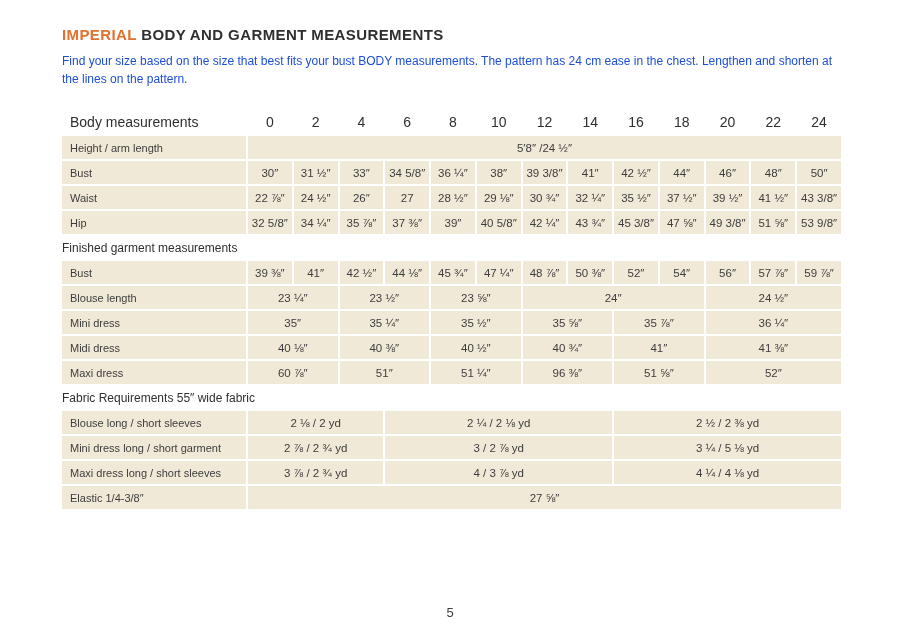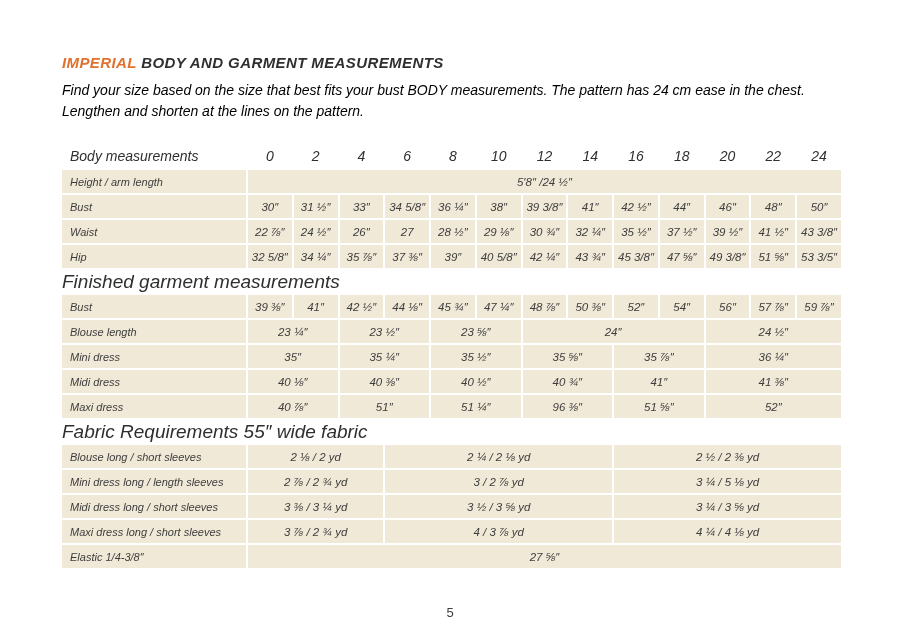--- a/index.html
+++ b/index.html
@@ -3,47 +3,47 @@
 <meta charset="utf-8">
 <style>
   html, body { margin: 0; padding: 0; background: #ffffff; }
   body {
     width: 900px; height: 642px;
     font-family: "Liberation Sans", sans-serif;
     color: #3d3d3d;
     position: relative;
     overflow: hidden;
   }
-  .page { padding: 54px 58px 0 62px; font-style: italic; }
+  .page { padding: 26px 58px 0 62px; }
   .title {
     font-size: 15px; font-weight: 600; letter-spacing: 0.4px;
     margin: 0 0 9px 0; color: #2f2f2f;
   }
   .title .accent { color: var(--accent, #e0712e); }
   .subtitle {
-    font-size: 14px; line-height: 1.5; margin: 8px 0 20px 0;
-    max-width: 788px; color: #000000;
+    font-size: 12px; line-height: 1.5; margin: 8px 0 20px 0;
+    max-width: 788px; color: #1d4ed8;
   }
   table.size-chart {
     border-collapse: separate; border-spacing: 2px;
     width: 783px; table-layout: fixed;
     margin-left: -2px;
   }
   .size-chart td, .size-chart th {
     font-weight: normal; overflow: hidden; white-space: nowrap;
   }
   .size-chart tr.head-row th {
     background: transparent; font-size: 14px; color: #2f2f2f;
     height: 24px; text-align: center; padding: 0;
   }
   .size-chart tr.head-row th.lbl {
     text-align: left; padding-left: 8px;
   }
   .size-chart tr.section-row td {
-    background: transparent; font-size: 19px; color: #2f2f2f;
+    background: transparent; font-size: 12px; color: #2f2f2f;
     height: 23px; text-align: left; padding: 0; vertical-align: middle;
   }
   .size-chart tr.data-row td {
     background: var(--row-bg, #f1e9d7);
     height: 21px; vertical-align: middle;
     text-align: center; font-size: 11.5px; padding: 1px 1px;
     color: #3d3d3d;
   }
   .size-chart tr.data-row td.lbl {
     text-align: left; padding-left: 8px; font-size: 11px;
@@ -137,21 +137,21 @@
           <td>35 ⅞″</td>
           <td>37 ⅜″</td>
           <td>39″</td>
           <td>40 5/8″</td>
           <td>42 ¼″</td>
           <td>43 ¾″</td>
           <td>45 3/8″</td>
           <td>47 ⅝″</td>
           <td>49 3/8″</td>
           <td>51 ⅝″</td>
-          <td>53 3/5″</td>
+          <td>53 9/8″</td>
         </tr>
         <tr class="section-row">
           <td colspan="14">Finished garment measurements</td>
         </tr>
         <tr class="data-row">
           <td class="lbl">Bust</td>
           <td>39 ⅜″</td>
           <td>41″</td>
           <td>42 ½″</td>
           <td>44 ⅛″</td>
@@ -186,47 +186,41 @@
           <td class="lbl">Midi dress</td>
           <td colspan="2">40 ⅛″</td>
           <td colspan="2">40 ⅜″</td>
           <td colspan="2">40 ½″</td>
           <td colspan="2">40 ¾″</td>
           <td colspan="2">41″</td>
           <td colspan="3">41 ⅜″</td>
         </tr>
         <tr class="data-row">
           <td class="lbl">Maxi dress</td>
-          <td colspan="2">40 ⅞″</td>
+          <td colspan="2">60 ⅞″</td>
           <td colspan="2">51″</td>
           <td colspan="2">51 ¼″</td>
           <td colspan="2">96 ⅜″</td>
           <td colspan="2">51 ⅝″</td>
           <td colspan="3">52″</td>
         </tr>
         <tr class="section-row">
           <td colspan="14">Fabric Requirements 55″ wide fabric</td>
         </tr>
         <tr class="data-row">
           <td class="lbl">Blouse long / short sleeves</td>
           <td colspan="3">2 ⅛ / 2 yd</td>
           <td colspan="5">2 ¼ / 2 ⅛ yd</td>
           <td colspan="5">2 ½ / 2 ⅜ yd</td>
         </tr>
         <tr class="data-row">
-          <td class="lbl">Mini dress long / length sleeves</td>
+          <td class="lbl">Mini dress long / short garment</td>
           <td colspan="3">2 ⅞ / 2 ¾ yd</td>
           <td colspan="5">3 / 2 ⅞ yd</td>
           <td colspan="5">3 ¼ / 5 ⅛ yd</td>
-        </tr>
-        <tr class="data-row">
-          <td class="lbl">Midi dress long / short sleeves</td>
-          <td colspan="3">3 ⅜ / 3 ¼ yd</td>
-          <td colspan="5">3 ½ / 3 ⅝ yd</td>
-          <td colspan="5">3 ¼ / 3 ⅝ yd</td>
         </tr>
         <tr class="data-row">
           <td class="lbl">Maxi dress long / short sleeves</td>
           <td colspan="3">3 ⅞ / 2 ¾ yd</td>
           <td colspan="5">4 / 3 ⅞ yd</td>
           <td colspan="5">4 ¼ / 4 ⅛ yd</td>
         </tr>
         <tr class="data-row">
           <td class="lbl">Elastic 1/4-3/8″</td>
           <td colspan="13">27 ⅝″</td>

